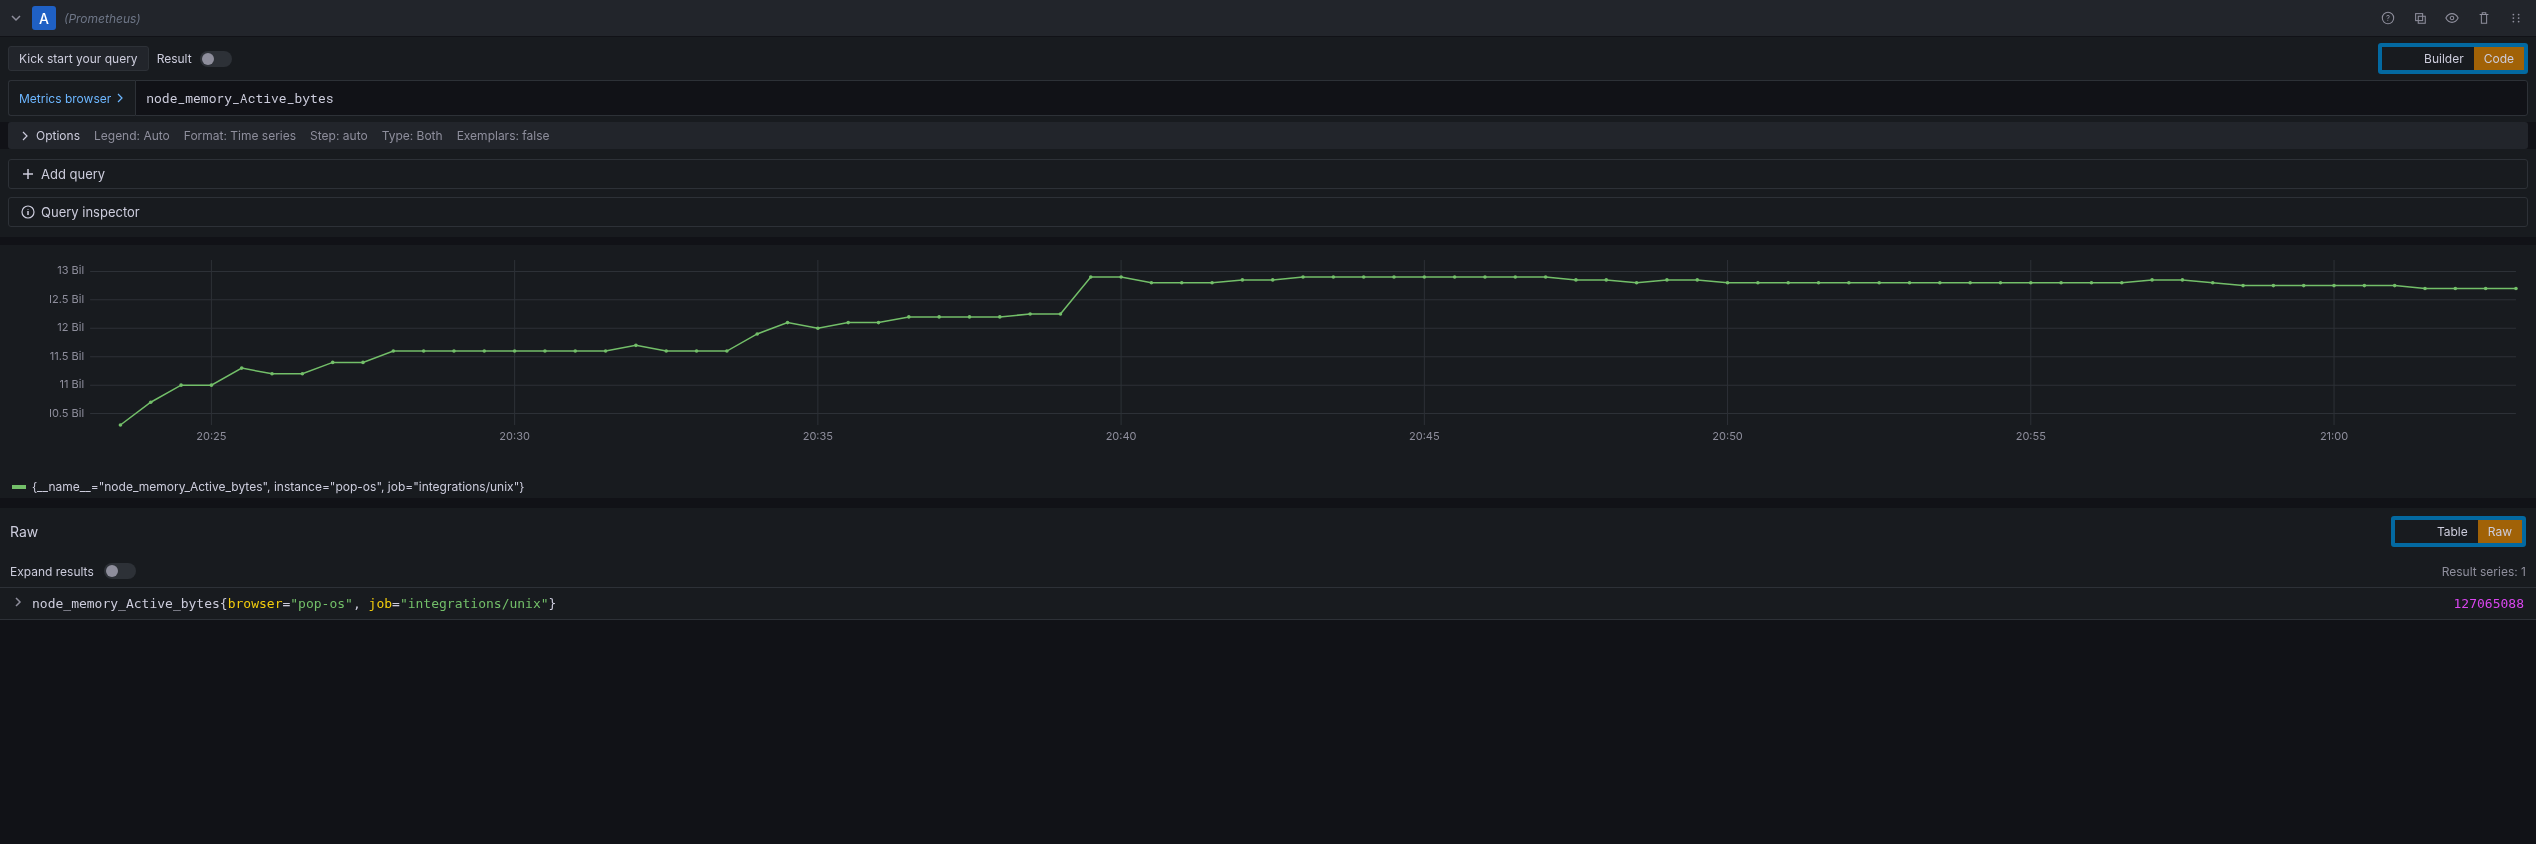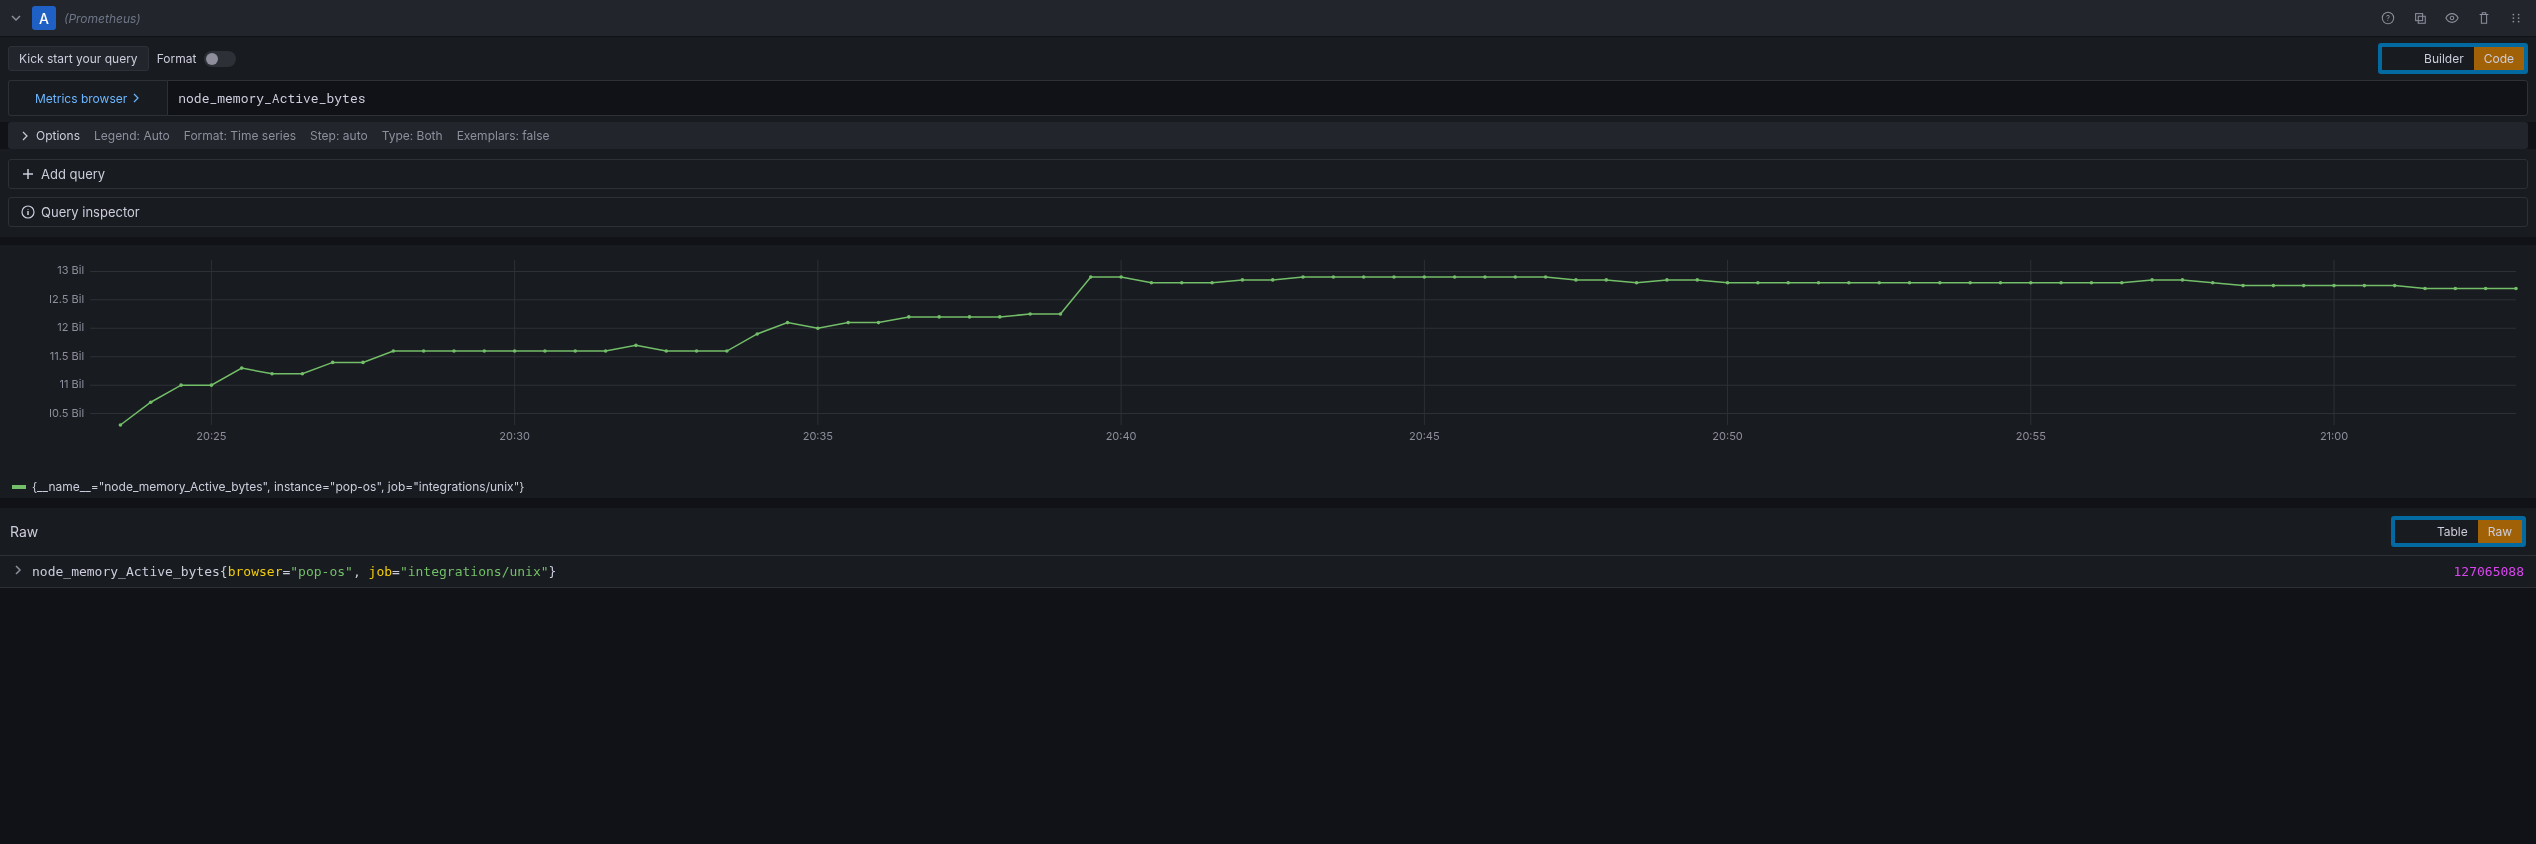--- a/index.html
+++ b/index.html
@@ -117,21 +117,21 @@
 }
 .query-input-row {
   display: flex;
   padding: 0 8px 6px 8px;
   gap: 0;
   background: #181b1f;
 }
 .metrics-browser {
   background: #181b1f;
   border: 1px solid #2d3137;
-  padding: 8px 26px;
+  padding: 8px 10px;
   color: #6cb6ff;
   cursor: pointer;
   display: flex;
   align-items: center;
   gap: 4px;
   font-size: 12px;
   border-right: none;
   border-radius: 3px 0 0 3px;
 }
 .query-input {
@@ -317,21 +317,21 @@
         <circle cx="5" cy="8" r="1" fill="#8e8e9c"></circle>
         <circle cx="11" cy="8" r="1" fill="#8e8e9c"></circle>
         <circle cx="5" cy="12" r="1" fill="#8e8e9c"></circle>
         <circle cx="11" cy="12" r="1" fill="#8e8e9c"></circle>
       </svg>
   </div>
 </div>
 
 <div class="sub-row">
   <button class="pill-btn">Kick start your query</button>
-  <span class="explain-label">Format</span>
+  <span class="explain-label">Result</span>
   <div class="toggle"></div>
   <div class="spacer"></div>
   <div class="seg">
     <div class="seg-item">Builder</div>
     <div class="seg-item active">Code</div>
   </div>
 </div>
 
 <div class="query-input-row">
   <div class="metrics-browser">
@@ -495,20 +495,26 @@
 
 <div class="raw-section">
   <div class="raw-header">
     <div class="panel-title">Raw</div>
     <div class="spacer"></div>
     <div class="seg">
       <div class="seg-item">Table</div>
       <div class="seg-item active">Raw</div>
     </div>
   </div>
+  <div class="raw-controls">
+    <span>Expand results</span>
+    <div class="toggle"></div>
+    <div class="spacer"></div>
+    <span class="result-text">Result series: 1</span>
+  </div>
   <div class="raw-data-row">
     <div class="expand-icon">
       <svg width="12" height="12" viewBox="0 0 12 12">
           <path d="M4 2l4 4-4 4" stroke="#8e8e9c" stroke-width="1.5" fill="none"></path>
         </svg>
     </div>
     <span>
       <span class="metric-name">node_memory_Active_bytes</span><span class="metric-name">{</span><span class="label-key">browser</span><span class="metric-name">=</span><span class="label-val">"pop-os"</span><span class="metric-name">, </span><span class="label-key">job</span><span class="metric-name">=</span><span class="label-val">"integrations/unix"</span><span class="metric-name">}</span>
     </span>
     <div class="spacer"></div>

